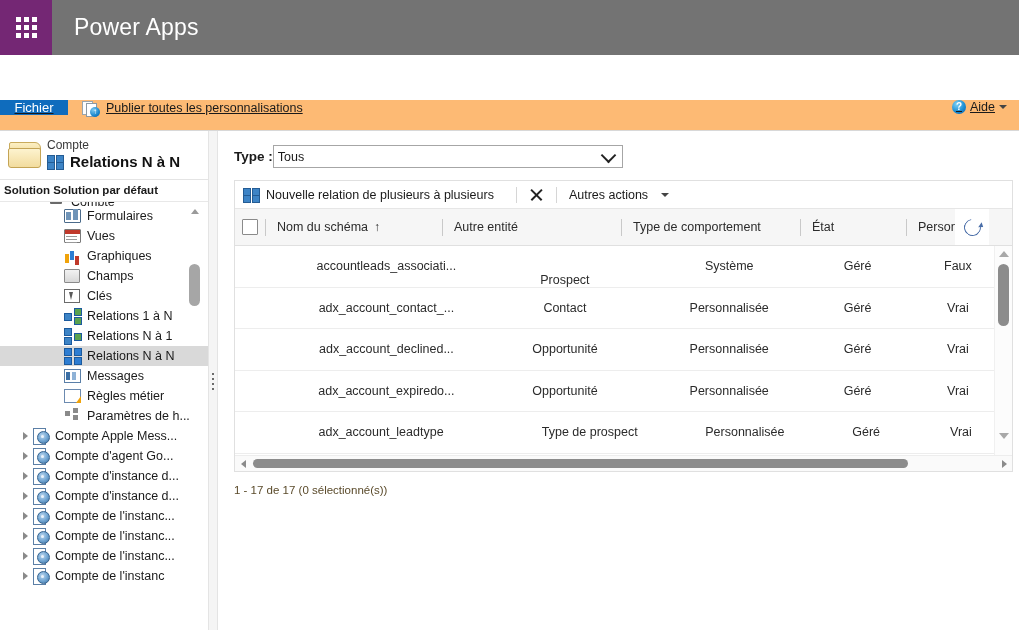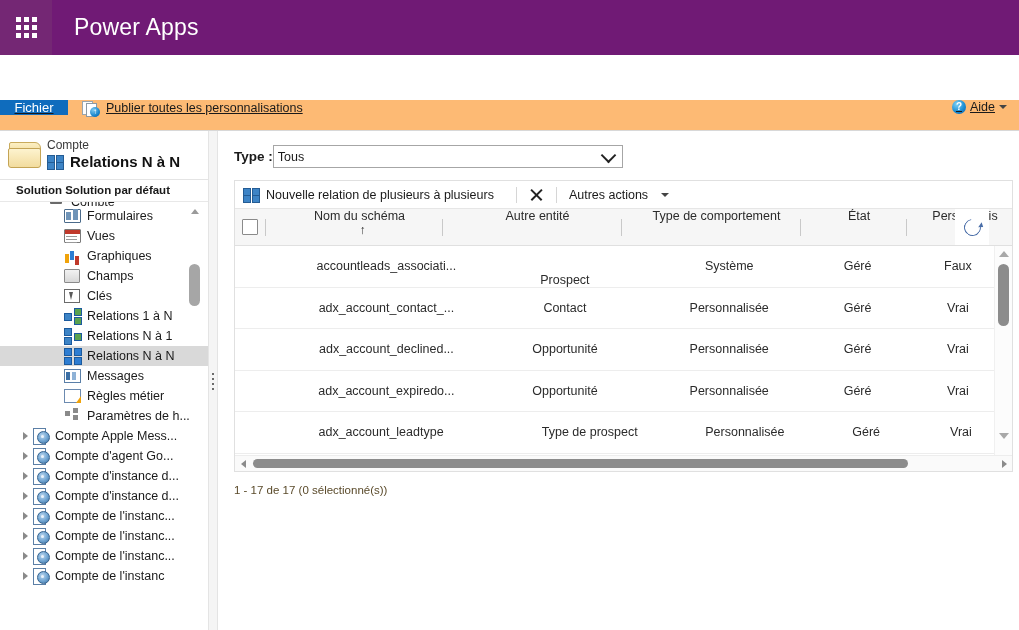--- a/index.html
+++ b/index.html
@@ -12,21 +12,21 @@
     overflow: hidden;
     font-family: "Liberation Sans", sans-serif;
     font-size: 13px;
     color: #1a1a1a;
     background: #ffffff;
   }
 
   
   .topbar {
     height: 55px;
-    background: #701a75;
+    background: #737373;
     display: flex;
     align-items: stretch;
     position: relative;
   }
   .waffle-btn {
     width: 52px;
     background: #742774;
     display: flex;
     align-items: center;
     justify-content: center;
@@ -170,21 +170,21 @@
     background: linear-gradient(#fdf3cf, #f2dc9e);
     border:1px solid #c4a455; border-radius:2px 2px 3px 3px;
   }
   .ent-head-txt { line-height: 1.15; }
   .ent-sub { font-size: 12px; color: #3a3a3a; }
   .ent-main {
     font-size: 15px; font-weight: bold; color: #111; display:flex; align-items:center; gap:7px;
     white-space: nowrap;
   }
   .solution-line {
-    padding: 4px 0 5px 16px;
+    padding: 4px 0 5px 4px;
     font-size: 11.5px;
     font-weight: bold;
     color: #1a1a1a;
     background: #ffffff;
     border-bottom: 1px solid #e8e8e8;
     white-space: nowrap;
   }
   .tree {
     flex: 1;
     overflow: hidden;
@@ -343,21 +343,21 @@
   .grid-head {
     display: flex;
     height: 36px;
     align-items: center;
     background: #f6f6f6;
     border-bottom: 1px solid #e0e0e0;
     font-size: 12.5px;
     color: #2b2b2b;
     position: relative;
   }
-  .hcell { display:flex; align-items:center; height:100%; white-space: nowrap; overflow:hidden; cursor:pointer;flex-direction:column; }
+  .hcell { display:flex; align-items:center; height:100%; white-space: nowrap; overflow:hidden; cursor:pointer; }
   .hdiv { width:1px; height:17px; background:#c9c9c9; flex:none; }
   .chk {
     width:14px; height:14px; border:1px solid #8a8a8a; background:#fff; border-radius:1px; cursor:pointer;
   }
   .sortarrow { margin-left:6px; font-size:12px; }
   .refresh-btn {
     position:absolute; right:23px; top:0; height:100%; width:34px;
     background:#ffffff; display:flex; align-items:center; justify-content:center; cursor:pointer;
   }
   .refresh-ico {

